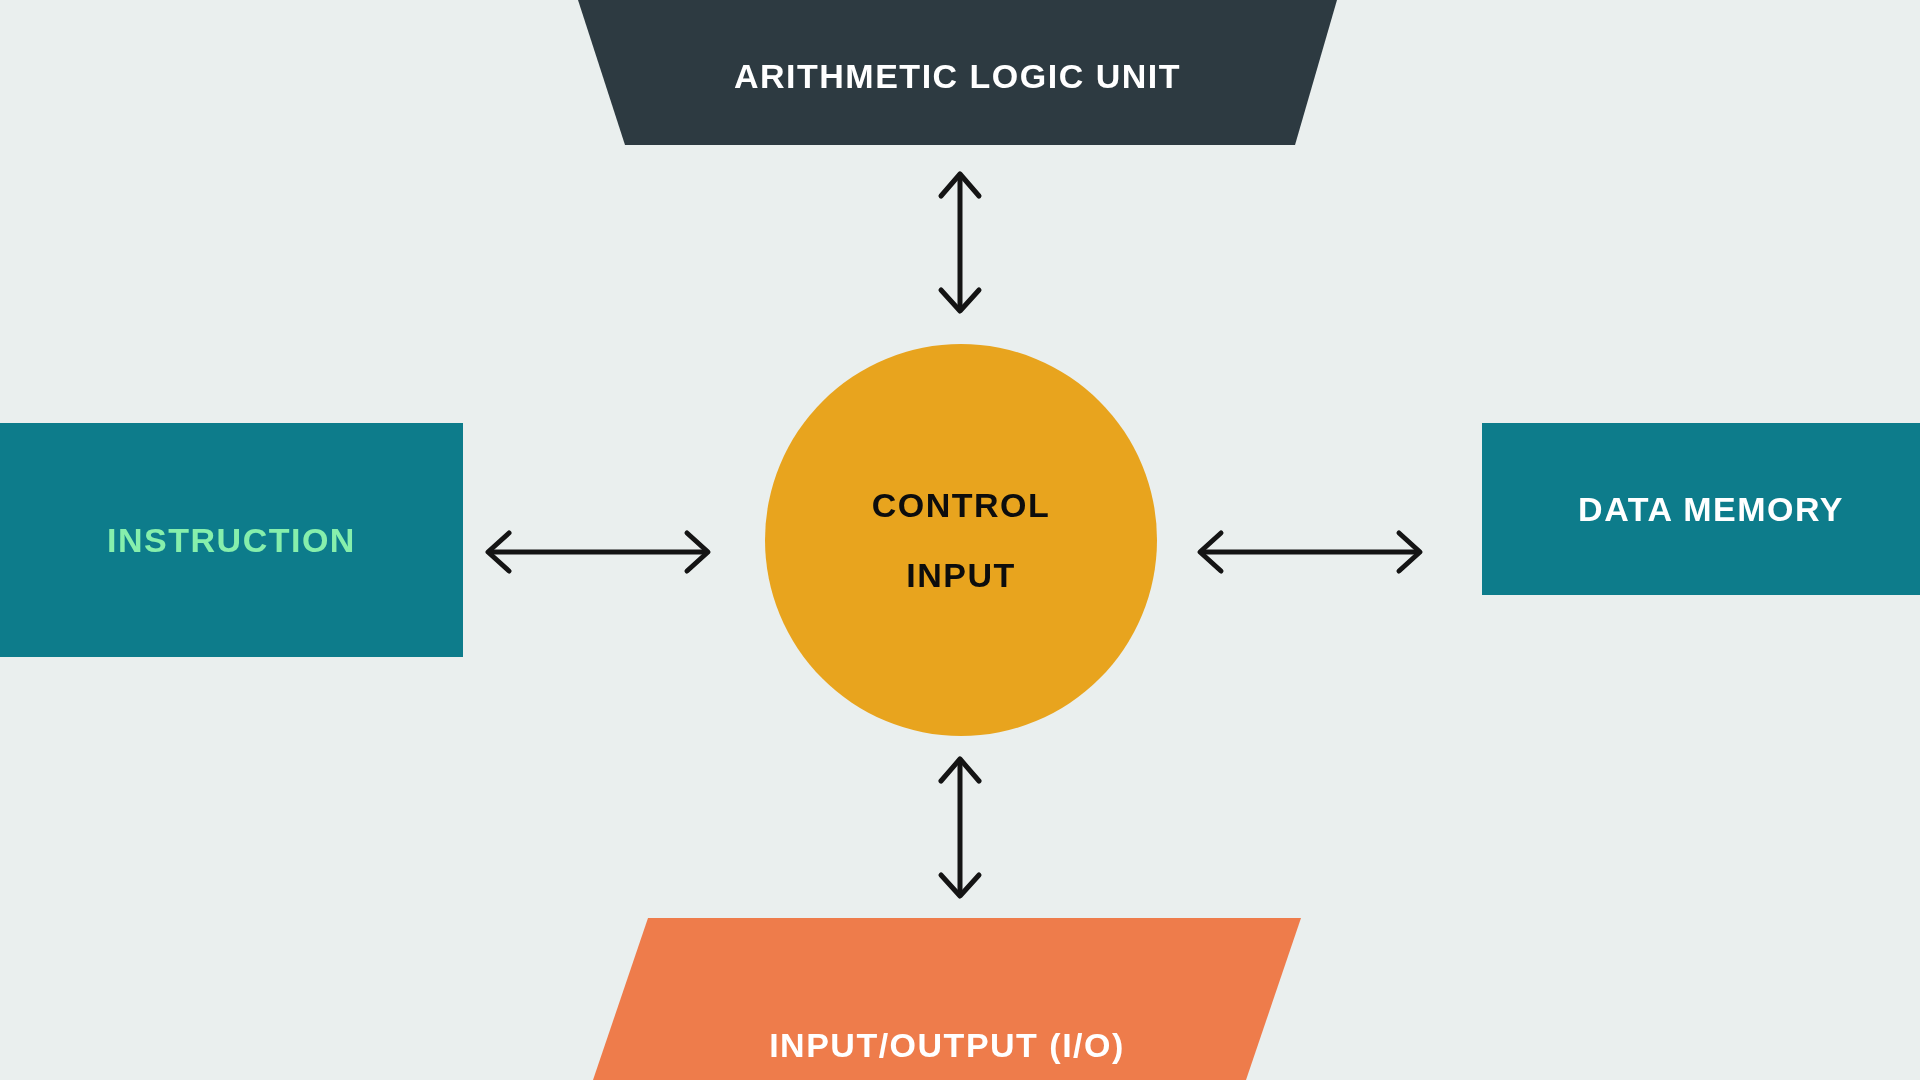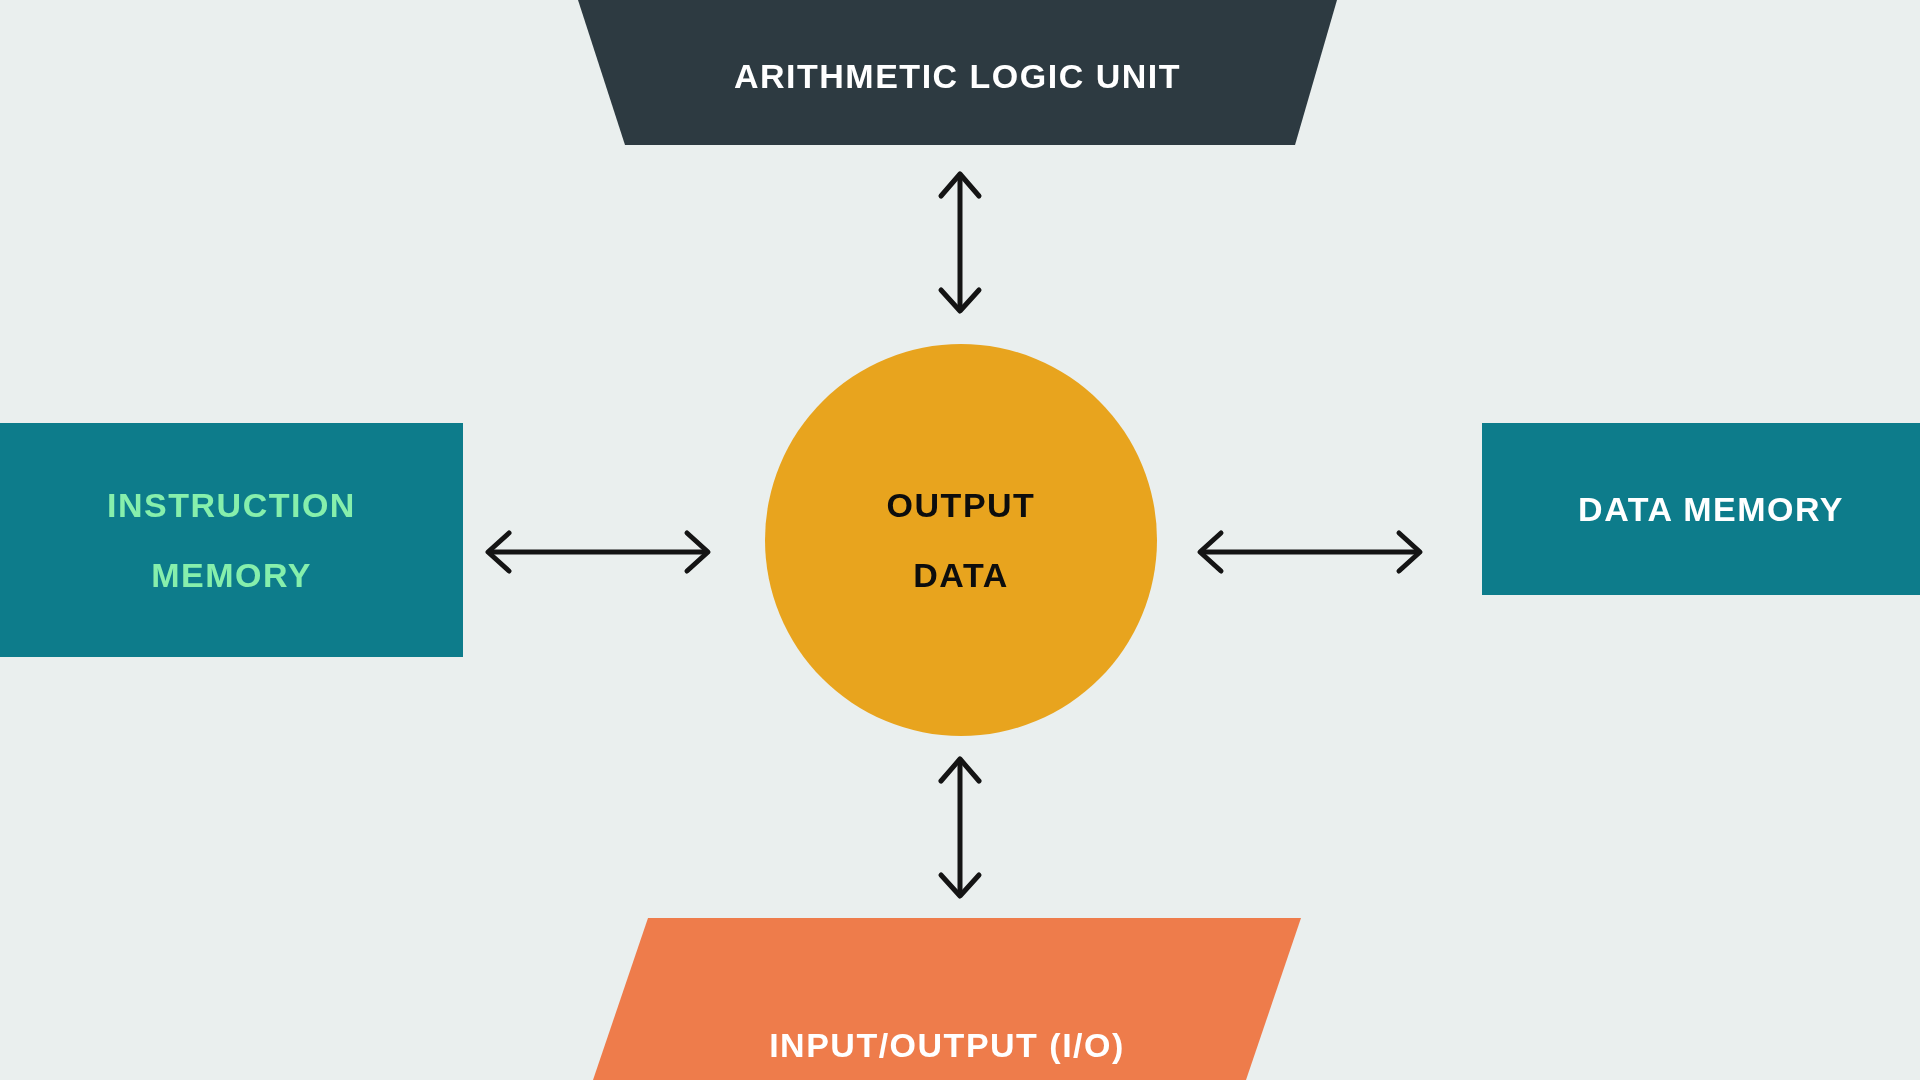--- a/index.html
+++ b/index.html
@@ -86,26 +86,25 @@
 <body>
 
 <div class="canvas" style="background-color: rgb(234, 239, 238);">
 
   <div class="node node-alu" style="background-color: rgb(45, 58, 65); color: rgb(255, 255, 255);">
     <span class="label">ARITHMETIC LOGIC UNIT</span>
   </div>
 
   <div class="node node-im" style="background-color: rgb(13, 124, 139); color: #86efac;">
     <span class="label">INSTRUCTION</span>
-    <span class="label">MEMORY</span>
   </div>
 
   <div class="node node-cu" style="background-color: rgb(232, 164, 30); color: rgb(13, 13, 13);">
-    <span class="label">OUTPUT</span>
-    <span class="label">DATA</span>
+    <span class="label">CONTROL</span>
+    <span class="label">INPUT</span>
   </div>
 
   <div class="node node-dm" style="background-color: rgb(13, 124, 139); color: rgb(255, 255, 255);">
     <span class="label">DATA MEMORY</span>
   </div>
 
   <div class="node node-io" style="background-color: rgb(238, 124, 75); color: rgb(255, 255, 255);">
     <span class="label">INPUT/OUTPUT (I/O)</span>
   </div>
 

